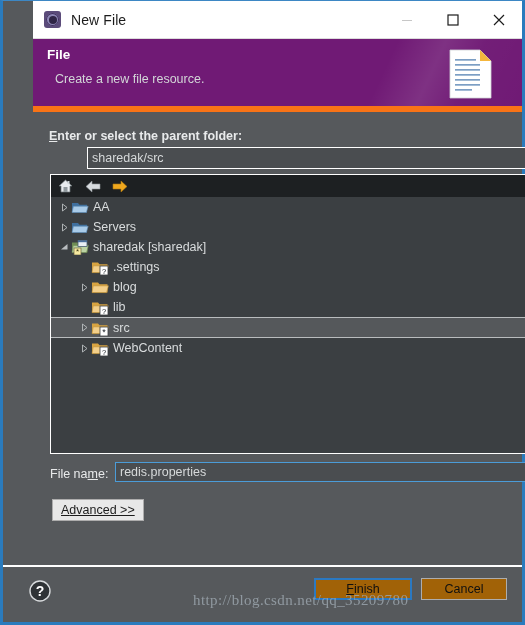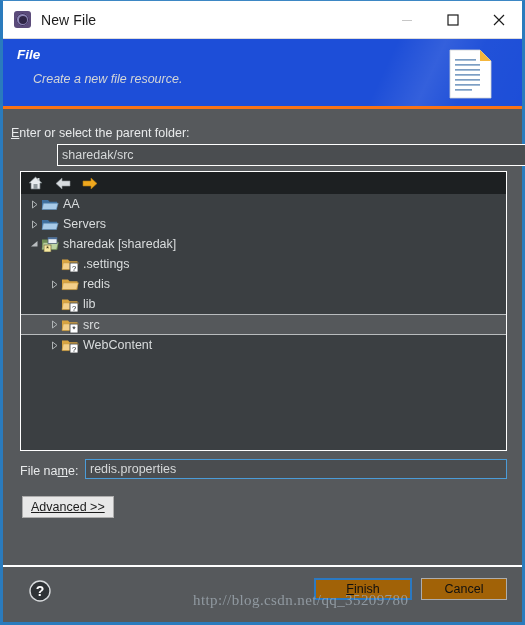--- a/index.html
+++ b/index.html
@@ -20,20 +20,21 @@
     position: absolute;
     left: 0; top: 0;
     width: 525px;
     height: 625px;
     box-sizing: border-box;
     background: #56595c;
     border-left: 3px solid #2a7bbd;
     border-right: 3px solid #2a7bbd;
     border-bottom: 3px solid #2a7bbd;
     border-top: 1px solid #3d87c4;
+    padding-left: 30px;
   }
 
   
   #titlebar {
     position: relative;
     height: 37px;
     background: #ffffff;
     display: flex;
     align-items: center;
     border-bottom: 1px solid #dcdcdc;
@@ -86,44 +87,42 @@
     align-items: center;
     justify-content: center;
   }
   .tb-btn svg { display: block; }
   .tb-btn.disabled { opacity: 0.32; }
 
   
   #banner {
     position: relative;
     height: 67px;
-    background: #1d4ed8;
+    background: #701a75;
     overflow: hidden;
-    border-bottom: 3px solid #f97316;
-    font-style: italic;
+    border-bottom: 6px solid #f97316;
   }
   #banner-sheen {
     position: absolute;
     right: 0; top: 0;
     width: 190px; height: 67px;
     background: linear-gradient(115deg, rgba(255,255,255,0.0) 30%, rgba(255,255,255,0.10) 52%, rgba(255,255,255,0.02) 70%, rgba(255,255,255,0.0) 100%);
   }
   #banner-title {
     position: absolute;
     left: 14px; top: 8px;
     font-size: 13.5px;
     font-weight: bold;
     color: #ffffff;
   }
   #banner-desc {
     position: absolute;
     left: 22px; top: 33px;
     font-size: 12.5px;
     color: #d3d6d8;
-    margin-left: 8px;
   }
   #banner-graphic {
     position: absolute;
     right: 26px; top: 9px;
     width: 50px; height: 52px;
   }
 
   
   #body {
     position: relative;
@@ -132,21 +131,21 @@
     padding: 0;
   }
   .field-label {
     position: absolute;
     font-size: 12.5px;
     color: #e8eaeb;
     white-space: nowrap;
   }
   .field-label u { text-decoration: underline; }
 
-  #parent-label { left: 8px; top: 17px; }
+  #parent-label { left: 16px; top: 17px; font-weight: bold; }
 
   .text-input {
     position: absolute;
     box-sizing: border-box;
     background: #4a4d50;
     border: 1px solid #ffffff;
     color: #d6d9da;
     font-size: 12.5px;
     font-family: "Liberation Sans", sans-serif;
     padding: 0 4px;
@@ -437,21 +436,21 @@
           <div class="tree-row" style="padding-left: 26px;">
             <span class="twisty">
               <svg width="9" height="9" viewBox="0 0 9 9">
                 <path d="M2.5 1 L7 4.5 L2.5 8 Z" fill="none" stroke="#b9bdc0" stroke-width="0.9"></path>
               </svg>
             </span>
             <span class="node-icon"><svg width="18" height="16" viewBox="0 0 18 16">
                 <path d="M1 3.5 H7 L8.5 5.3 H16.5 V13.5 H1 Z" fill="#d9a441"></path>
                 <path d="M2.2 6.8 H17.4 L15.6 13.6 H1 Z" fill="#f3cf8a" stroke="#bd8f33" stroke-width="0.6"></path>
               </svg></span>
-            <span class="node-label">redis</span>
+            <span class="node-label">blog</span>
           </div>
           <div class="tree-row" style="padding-left: 26px;">
             <span class="twisty"></span>
             <span class="node-icon"><svg width="18" height="16" viewBox="0 0 18 16">
                 <path d="M1 3.5 H7 L8.5 5.3 H16.5 V13.5 H1 Z" fill="#d9a441"></path>
                 <path d="M2.2 6.8 H17.4 L15.6 13.6 H1 Z" fill="#f3cf8a" stroke="#bd8f33" stroke-width="0.6"></path>
                 <g>
                   <rect x="9" y="7" width="8" height="9" fill="#ffffff" stroke="#3a3d40" stroke-width="0.8"></rect>
                   <text x="13" y="14.6" font-size="7.5" font-family="Liberation Sans, sans-serif" fill="#11161d" text-anchor="middle">?</text>
                 </g>

